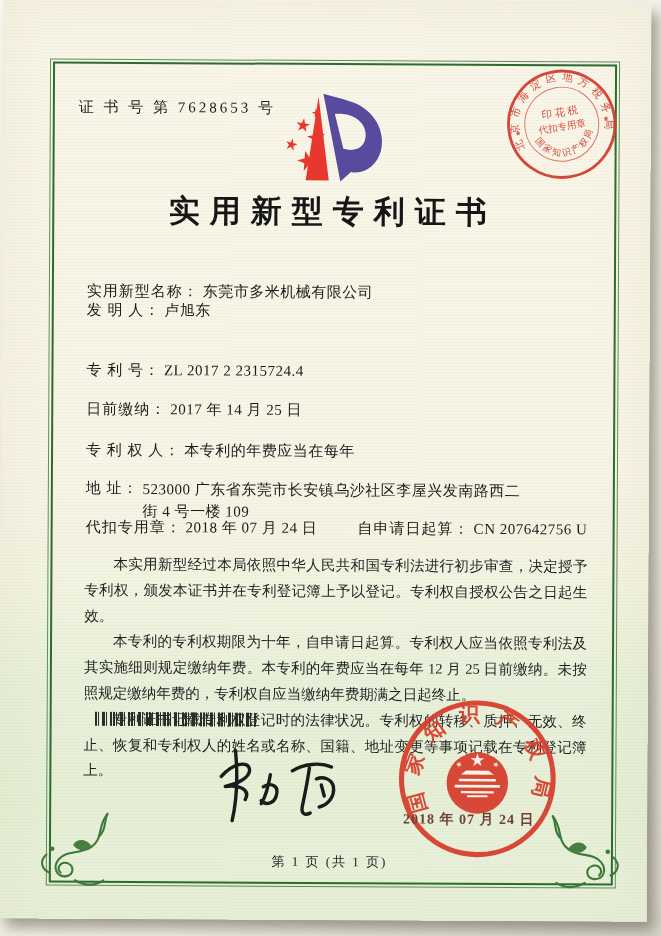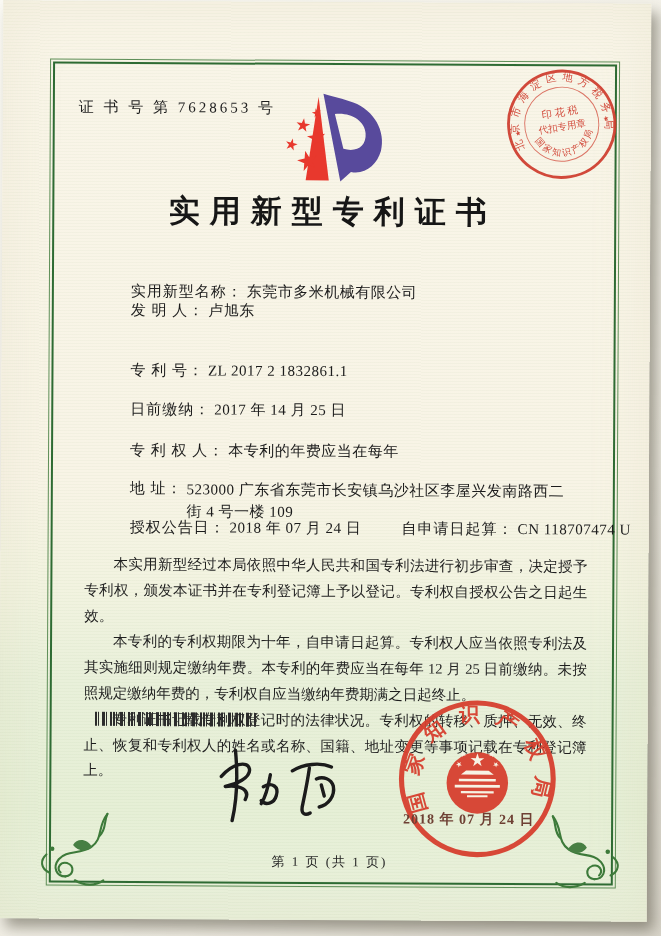--- a/index.html
+++ b/index.html
@@ -14,21 +14,21 @@
   .frame{position:absolute;left:47px;top:58px;width:570px;height:827px;
     border:1px solid #5f8f58;padding:2px;box-sizing:border-box;}
   .frame-inner{width:100%;height:100%;border:2px solid #2e6b33;box-sizing:border-box;}
   .cert-no{position:absolute;left:76px;top:97px;font-size:15px;letter-spacing:3px;color:#1d1d1d;}
   .logo{position:absolute;left:271px;top:86px;width:126px;height:104px;}
   .title{position:absolute;left:0;top:189px;width:661px;text-align:center;
     font-size:31px;font-weight:bold;letter-spacing:10px;color:#161616;}
   .top-seal{position:absolute;left:502px;top:64px;width:114px;height:114px;transform:rotate(-10deg);opacity:.93;}
   .fields{position:absolute;left:0;top:0;width:661px;font-size:15px;color:#1c1c1c;}
   .frow{position:absolute;left:85px;white-space:nowrap;}
-  .frow .lab{letter-spacing:1px;margin-left:44px;}
+  .frow .lab{letter-spacing:1px;}
   .frow .val{margin-left:4px;letter-spacing:.5px;}
   .r1{top:281px}.r2{top:300px}.r3{top:360px}.r4{top:399px}.r5{top:440px}
   .r6{top:478px;white-space:normal;width:520px;}
   .r6 .val{display:inline-block;vertical-align:top;width:392px;line-height:1.45;}
   .r7{top:517px;width:532px;}
   .r7 .pair2{position:absolute;left:272px;top:0;}
   .paras{position:absolute;left:84px;top:551px;width:503px;font-size:14.5px;line-height:1.78;
     text-align:justify;color:#1f1f1f;}
   .paras p{margin:0;text-indent:2em;}
   .barcode{position:absolute;left:95px;top:711px;width:162px;height:14px;
@@ -124,35 +124,35 @@
   </svg>
 
   <div class="fields">
     <div class="frow r1">
       <span class="lab">实用新型名称：</span><span class="val">东莞市多米机械有限公司</span>
     </div>
     <div class="frow r2">
       <span class="lab">发  明  人：</span><span class="val">卢旭东</span>
     </div>
     <div class="frow r3">
-      <span class="lab">专  利  号：</span><span class="val">ZL 2017 2 1832861.1</span>
+      <span class="lab">专  利  号：</span><span class="val">ZL 2017 2 2315724.4</span>
     </div>
     <div class="frow r4">
       <span class="lab">日前缴纳：</span><span class="val">2017 年 14 月 25 日</span>
     </div>
     <div class="frow r5">
       <span class="lab">专 利 权 人：</span><span class="val">本专利的年费应当在每年</span>
     </div>
     <div class="frow r6">
       <span class="lab">地      址：</span><span class="val">523000 广东省东莞市长安镇乌沙社区李屋兴发南路西二街 4 号一楼 109</span>
     </div>
     <div class="frow r7">
-      <span class="lab">授权公告日：</span><span class="val">2018 年 07 月 24 日</span>
+      <span class="lab">代扣专用章：</span><span class="val">2018 年 07 月 24 日</span>
       <span class="pair2">
-        <span class="lab">自申请日起算：</span><span class="val">CN 118707474 U</span>
+        <span class="lab">自申请日起算：</span><span class="val">CN 207642756 U</span>
       </span>
     </div>
   </div>
 
   <div class="paras">
     <p>本实用新型经过本局依照中华人民共和国专利法进行初步审查，决定授予专利权，颁发本证书并在专利登记簿上予以登记。专利权自授权公告之日起生效。</p>
     <p>本专利的专利权期限为十年，自申请日起算。专利权人应当依照专利法及其实施细则规定缴纳年费。本专利的年费应当在每年 12 月 25 日前缴纳。未按照规定缴纳年费的，专利权自应当缴纳年费期满之日起终止。</p>
     <p>专利证书记载专利权登记时的法律状况。专利权的转移、质押、无效、终止、恢复和专利权人的姓名或名称、国籍、地址变更等事项记载在专利登记簿上。</p>
   </div>
 

